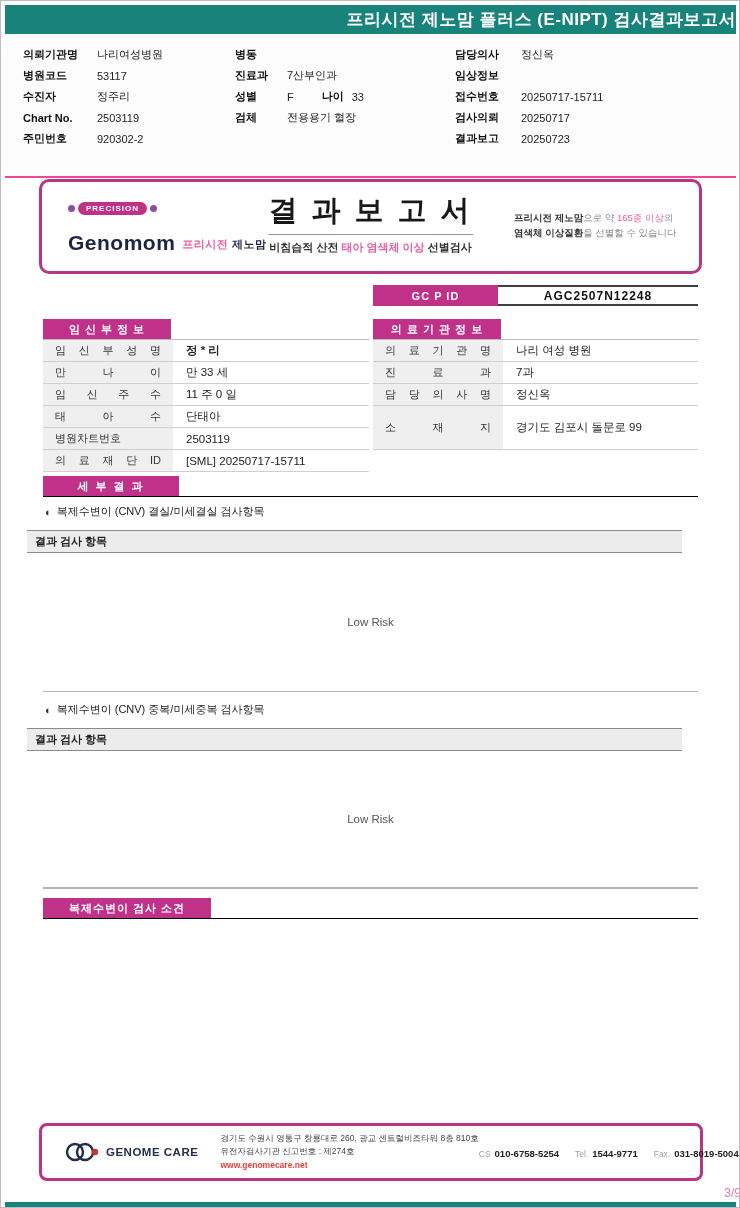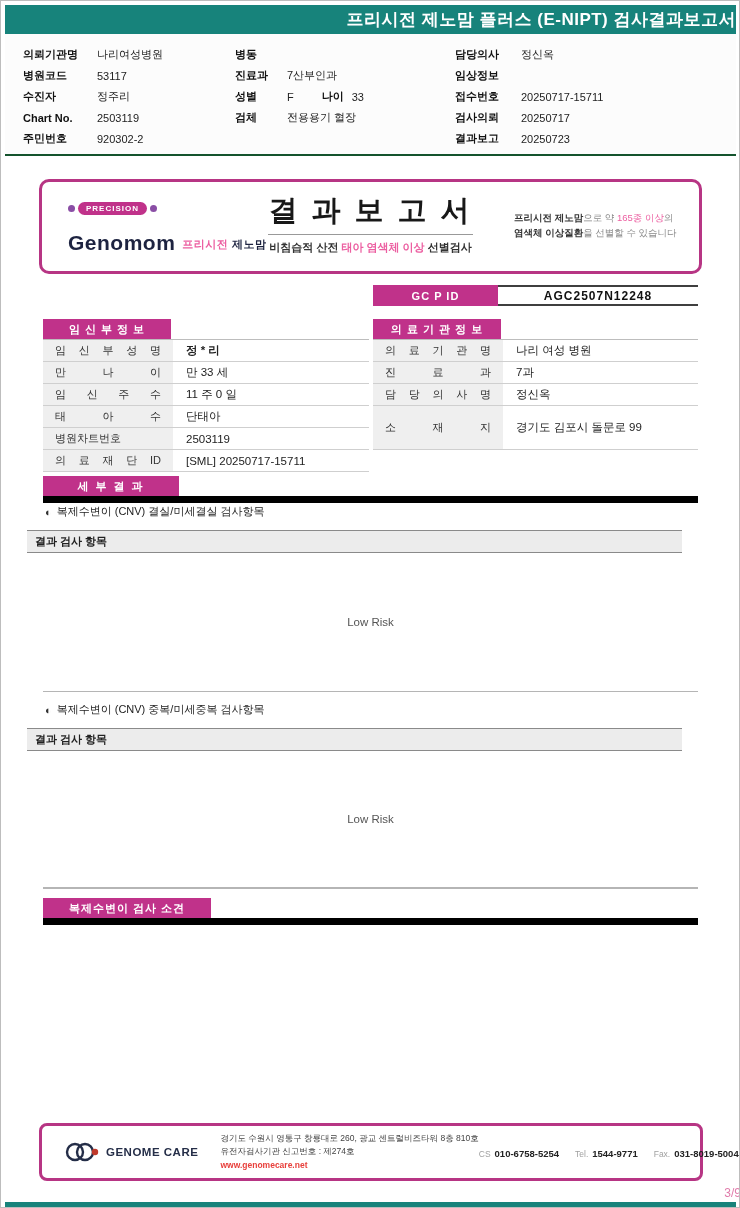--- a/index.html
+++ b/index.html
@@ -5,21 +5,21 @@
   * { margin:0; padding:0; box-sizing:border-box; }
   html,body { background:#e8e8e8; }
   body { font-family:"Liberation Sans","DejaVu Sans",sans-serif; }
   .page { position:relative; width:740px; height:1208px; margin:0 auto; background:#ffffff; border:1px solid #bdbdbd; overflow:hidden; }
 
   
   .top-bar { position:absolute; left:4px; top:4px; width:731px; height:29px; background:#17837B; color:#fff;
              display:flex; align-items:center; justify-content:flex-end; font-size:17px; font-weight:bold; letter-spacing:.5px; }
 
   
-  .patient { position:absolute; left:4px; top:33px; width:731px; height:122px; background:#fcfcfc; border-bottom:2px solid #14532d;text-decoration:underline; }
+  .patient { position:absolute; left:4px; top:33px; width:731px; height:144px; background:#fcfcfc; border-bottom:2px solid #ec4899;text-decoration:underline; }
   .pcol { position:absolute; top:10px; }
   .pcol1 { left:18px;  width:212px; }
   .pcol2 { left:230px; width:218px; }
   .pcol3 { left:450px; width:278px; }
   .prow { display:flex; align-items:center; height:21px; font-size:11px; color:#222; }
   .plabel { font-weight:bold; color:#111; flex:0 0 auto; }
   .pcol1 .plabel { width:74px; }
   .pcol2 .plabel { width:52px; }
   .pcol3 .plabel { width:66px; }
   .pvalue { color:#222; }
@@ -60,21 +60,21 @@
                display:flex; align-items:center; justify-content:center; }
   .tbl-rows { border-top:1px solid #bdbdbd; }
   .tbl-row { display:flex; height:22px; border-bottom:1px solid #cfcfcf; }
   .tbl-row.tall { height:44px; }
   .tbl-label { width:130px; background:#efefef; display:flex; align-items:center; padding:0 12px; }
   .tbl-label > span { display:block; width:100%; font-size:11px; color:#333; text-align:justify; text-align-last:justify; }
   .tbl-value { flex:1; display:flex; align-items:center; padding-left:13px; font-size:11.5px; color:#222; }
   .tbl-value.bold { font-weight:bold; }
 
   
-  .section-header { position:absolute; left:42px; width:655px; border-bottom:7px solid #000000; }
+  .section-header { position:absolute; left:42px; width:655px; border-bottom:1px solid #000000; }
   .section-tab { width:136px; height:20px; background:#C0328A; color:#fff; font-size:11px; font-weight:bold; letter-spacing:2px;
                  display:flex; align-items:center; justify-content:center; }
   .section-tab.wide { width:168px; letter-spacing:1px; }
   .detail-header { top:475px; }
   .findings-header { top:897px; }
 
   .cnv-heading { position:absolute; left:44px; width:650px; font-size:11px; color:#222; display:flex; align-items:center; gap:5px; }
   .cnv-heading .bullet { font-size:11px; color:#333; }
   .h1 { top:503px; } .h2 { top:701px; }
 

